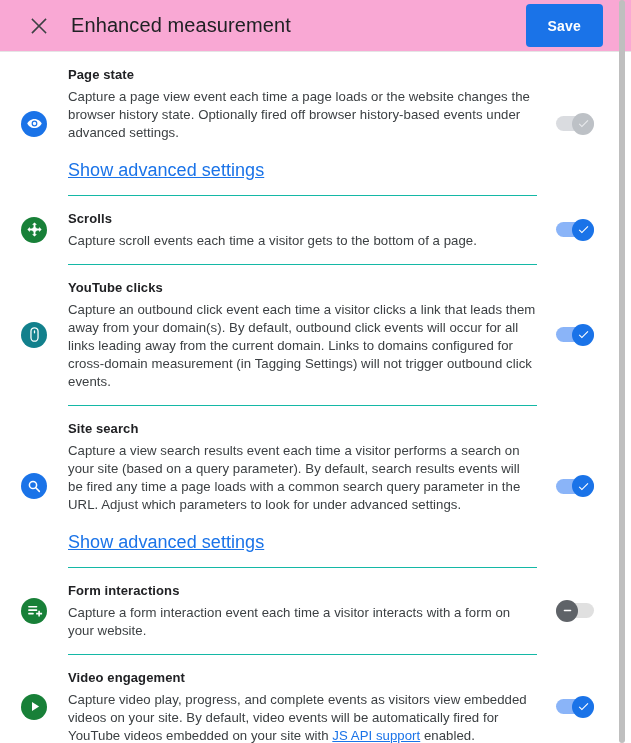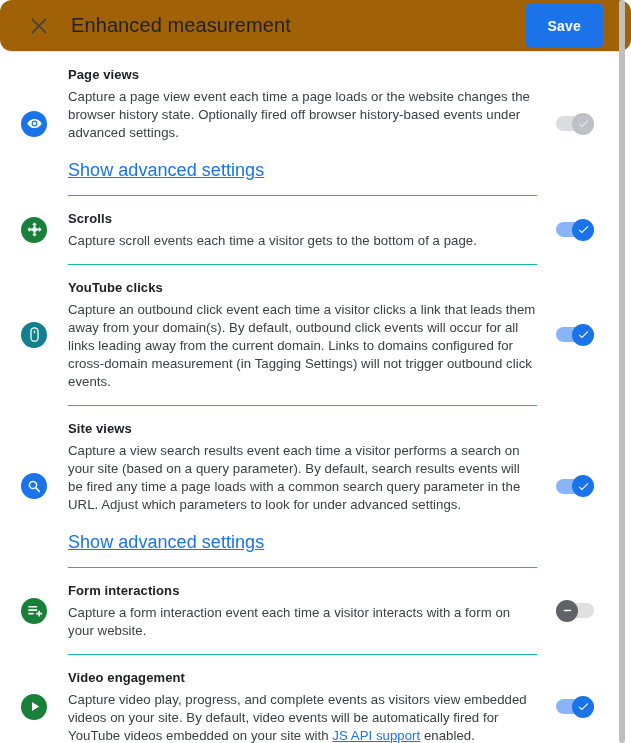--- a/index.html
+++ b/index.html
@@ -21,22 +21,21 @@
   }
 
   
   .header {
     position: relative;
     height: 52px;
     display: flex;
     align-items: center;
     padding: 0 14px 0 24px;
     border-bottom: 1px solid #e5e5e5;
-    background: #a16207;
-    border-radius: 12px;
+    background: #f9a8d4;
   }
   .close-btn {
     width: 30px; height: 30px;
     display: flex; align-items: center; justify-content: center;
     cursor: pointer;
     flex: 0 0 auto;
     border-radius: 50%;
   }
   .close-btn svg { display: block; }
   .header-title {
@@ -221,21 +220,21 @@
 
     <div class="row">
       <div class="icon-col">
         <div class="circ" style="background:#1a73e8;">
           <svg width="17" height="17" viewBox="0 0 24 24" fill="#ffffff">
             <path d="M12 5.5C7 5.5 3 9 1.8 12 3 15 7 18.5 12 18.5S21 15 22.2 12C21 9 17 5.5 12 5.5zm0 10.6A4.1 4.1 0 1 1 12 7.9a4.1 4.1 0 0 1 0 8.2zm0-6.5a2.4 2.4 0 1 0 0 4.8 2.4 2.4 0 0 0 0-4.8z"></path>
           </svg>
         </div>
       </div>
       <div class="content-col">
-        <div class="item-title">Page views</div>
+        <div class="item-title">Page state</div>
         <div class="item-desc">Capture a page view event each time a page loads or the website changes the browser history state. Optionally fired off browser history-based events under advanced settings.</div>
         <a class="adv-link">Show advanced settings</a>
       </div>
       <div class="toggle-col">
         <div class="toggle on-disabled">
           <div class="track"></div>
           <div class="knob">
             <svg width="13" height="13" viewBox="0 0 24 24">
               <path d="M9 16.2 4.8 12l-1.4 1.4L9 19 21 7l-1.4-1.4z" fill="#e8eaed"></path>
             </svg>
@@ -297,21 +296,21 @@
     <div class="row divider-row">
       <div class="icon-col">
         <div class="circ" style="background:#1a73e8;">
           <svg width="16" height="16" viewBox="0 0 24 24">
             <circle cx="10.5" cy="10.5" r="5.4" fill="none" stroke="#ffffff" stroke-width="2.3"></circle>
             <path d="M14.7 14.7 20 20" stroke="#ffffff" stroke-width="2.3" stroke-linecap="round"></path>
           </svg>
         </div>
       </div>
       <div class="content-col">
-        <div class="item-title">Site views</div>
+        <div class="item-title">Site search</div>
         <div class="item-desc">Capture a view search results event each time a visitor performs a search on your site (based on a query parameter). By default, search results events will be fired any time a page loads with a common search query parameter in the URL. Adjust which parameters to look for under advanced settings.</div>
         <a class="adv-link">Show advanced settings</a>
       </div>
       <div class="toggle-col">
         <div class="toggle on">
           <div class="track"></div>
           <div class="knob">
             <svg width="13" height="13" viewBox="0 0 24 24">
               <path d="M9 16.2 4.8 12l-1.4 1.4L9 19 21 7l-1.4-1.4z" fill="#ffffff"></path>
             </svg>

